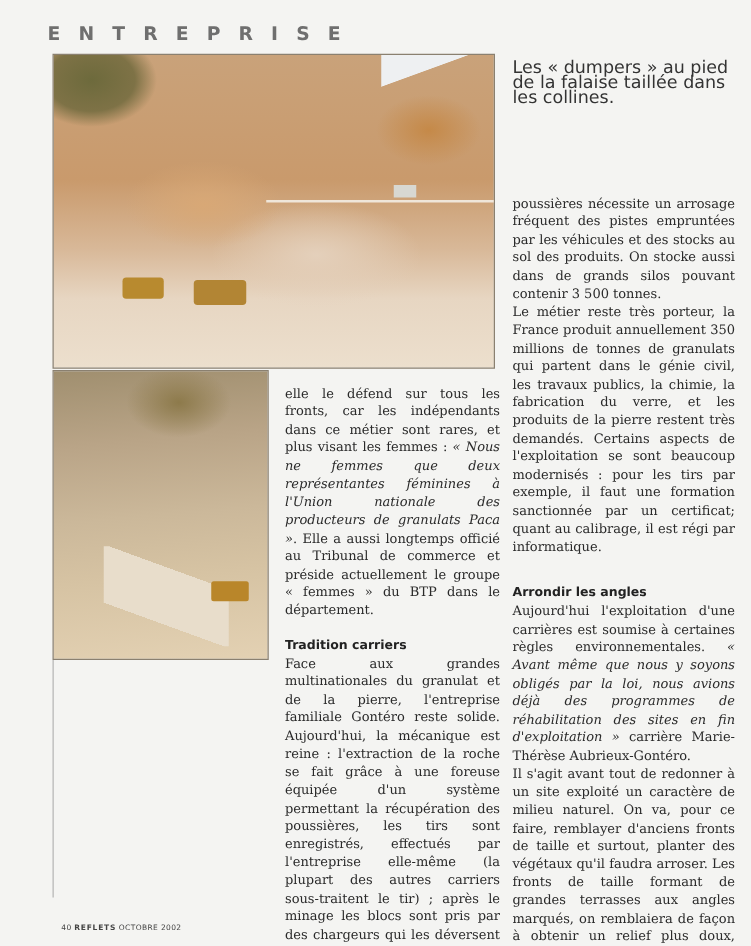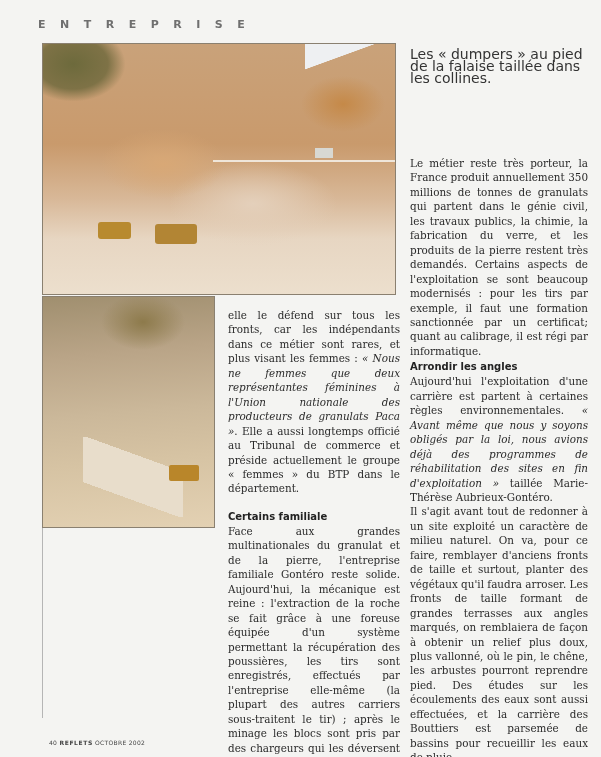--- a/index.html
+++ b/index.html
@@ -5,21 +5,21 @@
   html, body { margin: 0; padding: 0; }
   body {
     width: 601px; height: 757px; position: relative; overflow: hidden;
     background: #f4f4f2;
     font-family: "DejaVu Serif", serif;
     color: #2b2b2b;
   }
   .section-label {
     position: absolute; left: 38px; top: 18px;
     font-family: "DejaVu Sans", sans-serif; font-weight: bold;
-    font-size: 11px; letter-spacing: 14.5px; color: #6f6f6f;
+    font-size: 15px; letter-spacing: 14.5px; color: #6f6f6f;
   }
   .photo { position: absolute; border: 1px solid #8a8070; box-sizing: border-box; overflow: hidden; }
   .photo-top {
     left: 42px; top: 43px; width: 354px; height: 252px;
     background:
       radial-gradient(ellipse 70px 50px at 30px 20px, #6d6a3c 0%, #7e7246 50%, transparent 75%),
       linear-gradient(180deg, transparent 0, transparent 2px, transparent 100%),
       radial-gradient(ellipse 60px 40px at 300px 60px, #c58948 0%, transparent 70%),
       radial-gradient(ellipse 90px 50px at 120px 120px, #d8a876 0%, transparent 70%),
       radial-gradient(ellipse 120px 60px at 210px 160px, #e4d0bb 0%, transparent 70%),
@@ -51,21 +51,21 @@
     font-family: "DejaVu Sans", sans-serif; font-size: 14px; line-height: 12px; color: #333;
   }
   .col { position: absolute; font-size: 10.4px; line-height: 14.45px; text-align: justify; color: #2a2a2a; }
   .col p { margin: 0; }
   .col-mid { left: 228px; top: 308px; width: 172px; }
   .col-right { left: 410px; top: 156px; width: 178px; }
   .col h3 {
     margin: 14px 0 0 0; font-family: "DejaVu Sans", sans-serif; font-weight: bold;
     font-size: 10px; line-height: 14px; color: #222;
   }
-  .col-right h3 { margin-top: 2px; }
+  .col-right h3 { margin-top: 23px; }
   .col em { font-style: italic; }
   .footer {
     position: absolute; left: 49px; top: 739px;
     font-family: "DejaVu Sans", sans-serif; font-size: 6px; color: #444; letter-spacing: 0.3px;
   }
   .footer .brand { font-weight: bold; letter-spacing: 0.6px; }
 </style>
 </head>
 <body>
 
@@ -82,28 +82,29 @@
 <div class="photo photo-side">
   <div class="plant"></div>
   <div class="dumper"></div>
 </div>
 <div class="side-rule"></div>
 
 <div class="caption">Les « dumpers » au pied de la falaise taillée dans les collines.</div>
 
 <div class="col col-mid">
   <p><span>elle le défend sur tous les fronts, car les indépendants dans ce métier sont rares, et plus visant les femmes : </span><em>« Nous ne femmes que deux représentantes féminines à l'Union nationale des producteurs de granulats Paca »</em><span>. Elle a aussi longtemps officié au Tribunal de commerce et préside actuellement le groupe « femmes » du BTP dans le département.</span></p>
-  <h3>Certains familiale</h3>
+  <h3>Tradition carriers</h3>
   <p>Face aux grandes multinationales du granulat et de la pierre, l'entreprise familiale Gontéro reste solide. Aujourd'hui, la mécanique est reine : l'extraction de la roche se fait grâce à une foreuse équipée d'un système permettant la récupération des poussières, les tirs sont enregistrés, effectués par l'entreprise elle-même (la plupart des autres carriers sous-traitent le tir) ; après le minage les blocs sont pris par des chargeurs qui les déversent dans les immenses bennes des dumpers, et amenés aux installations de traitement. Celui-ci consiste en plusieurs étapes de concassage, de crible et de broyage visant à obtenir une large gamme de produits, gravillons, sables, graves, etc. Les carrières possèdent même un laboratoire de chimie, car certains produits très fins, notamment le « filler » sont utilisés dans l'agroalimentaire et l'amendement des sols (là aussi, la pureté des roches extraites dans nos collines est un atout précieux). La lutte contre les</p>
 </div>
 
 <div class="col col-right">
+  <p>poussières nécessite un arrosage fréquent des pistes empruntées par les véhicules et des stocks au sol des produits. On stocke aussi dans de grands silos pouvant contenir 3 500 tonnes.</p>
   <p>Le métier reste très porteur, la France produit annuellement 350 millions de tonnes de granulats qui partent dans le génie civil, les travaux publics, la chimie, la fabrication du verre, et les produits de la pierre restent très demandés. Certains aspects de l'exploitation se sont beaucoup modernisés : pour les tirs par exemple, il faut une formation sanctionnée par un certificat; quant au calibrage, il est régi par informatique.</p>
   <h3>Arrondir les angles</h3>
-  <p><span>Aujourd'hui l'exploitation d'une carrière est partent à certaines règles environnementales. </span><em>« Avant même que nous y soyons obligés par la loi, nous avions déjà des programmes de réhabilitation des sites en fin d'exploitation »</em><span> taillée Marie-Thérèse Aubrieux-Gontéro.</span></p>
+  <p><span>Aujourd'hui l'exploitation d'une carrières est soumise à certaines règles environnementales. </span><em>« Avant même que nous y soyons obligés par la loi, nous avions déjà des programmes de réhabilitation des sites en fin d'exploitation »</em><span> carrière Marie-Thérèse Aubrieux-Gontéro.</span></p>
   <p>Il s'agit avant tout de redonner à un site exploité un caractère de milieu naturel. On va, pour ce faire, remblayer d'anciens fronts de taille et surtout, planter des végétaux qu'il faudra arroser. Les fronts de taille formant de grandes terrasses aux angles marqués, on remblaiera de façon à obtenir un relief plus doux, plus vallonné, où le pin, le chêne, les arbustes pourront reprendre pied. Des études sur les écoulements des eaux sont aussi effectuées, et la carrière des Bouttiers est parsemée de bassins pour recueillir les eaux de pluie.</p>
 
 </div>
 
 <div class="footer">
   <span>40</span>
   <span class="brand">REFLETS</span>
   <span>OCTOBRE 2002</span>
 </div>
 

